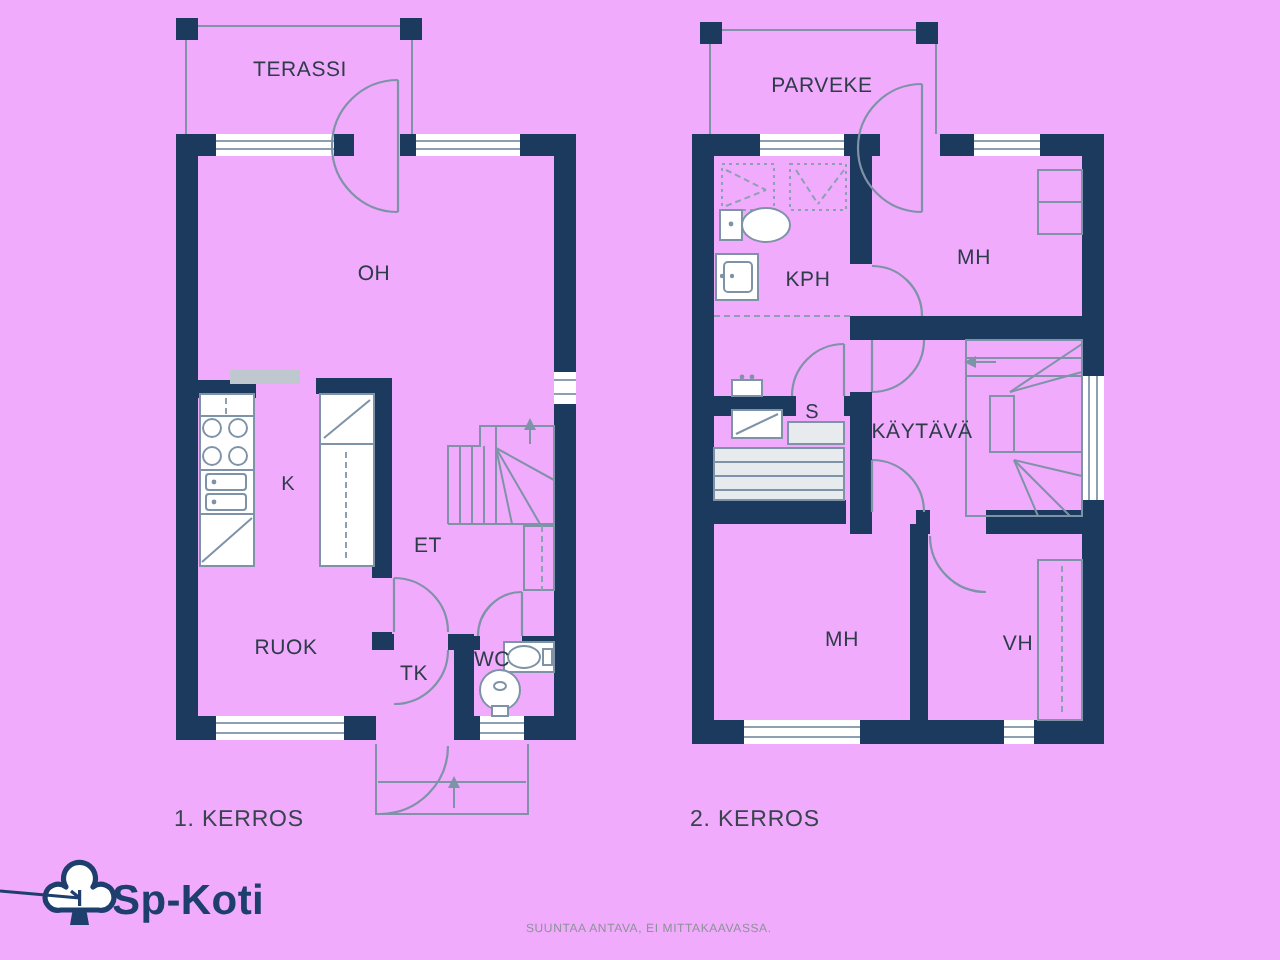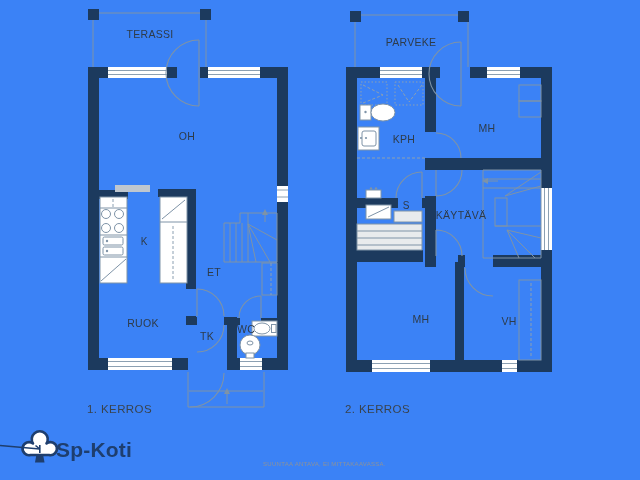--- a/index.html
+++ b/index.html
@@ -1,16 +1,16 @@
 <!DOCTYPE html>
 <html><head>
 <meta charset="utf-8">
 <style>
   html,body{margin:0;padding:0;background:#ffffff;}
-  .canvas{position:relative;width:640px;height:480px;background:#3b82f6;overflow:hidden;}
+  .canvas{position:relative;width:640px;height:480px;background:#f0abfc;overflow:hidden;}
   svg{display:block;}
   .lbl{font-family:"Liberation Sans","DejaVu Sans",sans-serif;font-size:10.5px;fill:#2e3b49;letter-spacing:.3px;}
   .lbl-sm{font-family:"Liberation Sans","DejaVu Sans",sans-serif;font-size:10px;fill:#2e3b49;}
   .caption{font-family:"Liberation Sans","DejaVu Sans",sans-serif;font-size:11.5px;fill:#39434e;letter-spacing:.4px;}
   .disclaimer{font-family:"Liberation Sans","DejaVu Sans",sans-serif;font-size:6px;fill:#8d9298;letter-spacing:.3px;}
   .logo-text{font-family:"Liberation Sans","DejaVu Sans",sans-serif;font-size:21px;font-weight:bold;fill:#1e3e6e;letter-spacing:.2px;}
   .thin{stroke:#7e93a7;stroke-width:1;fill:none;}
   .arc{stroke:#7e93a7;stroke-width:1.1;fill:none;}
   .wline{stroke:#8ca0b2;stroke-width:1;fill:none;}
   .dash{stroke:#8ca0b2;stroke-width:1;fill:none;stroke-dasharray:3 2;}

